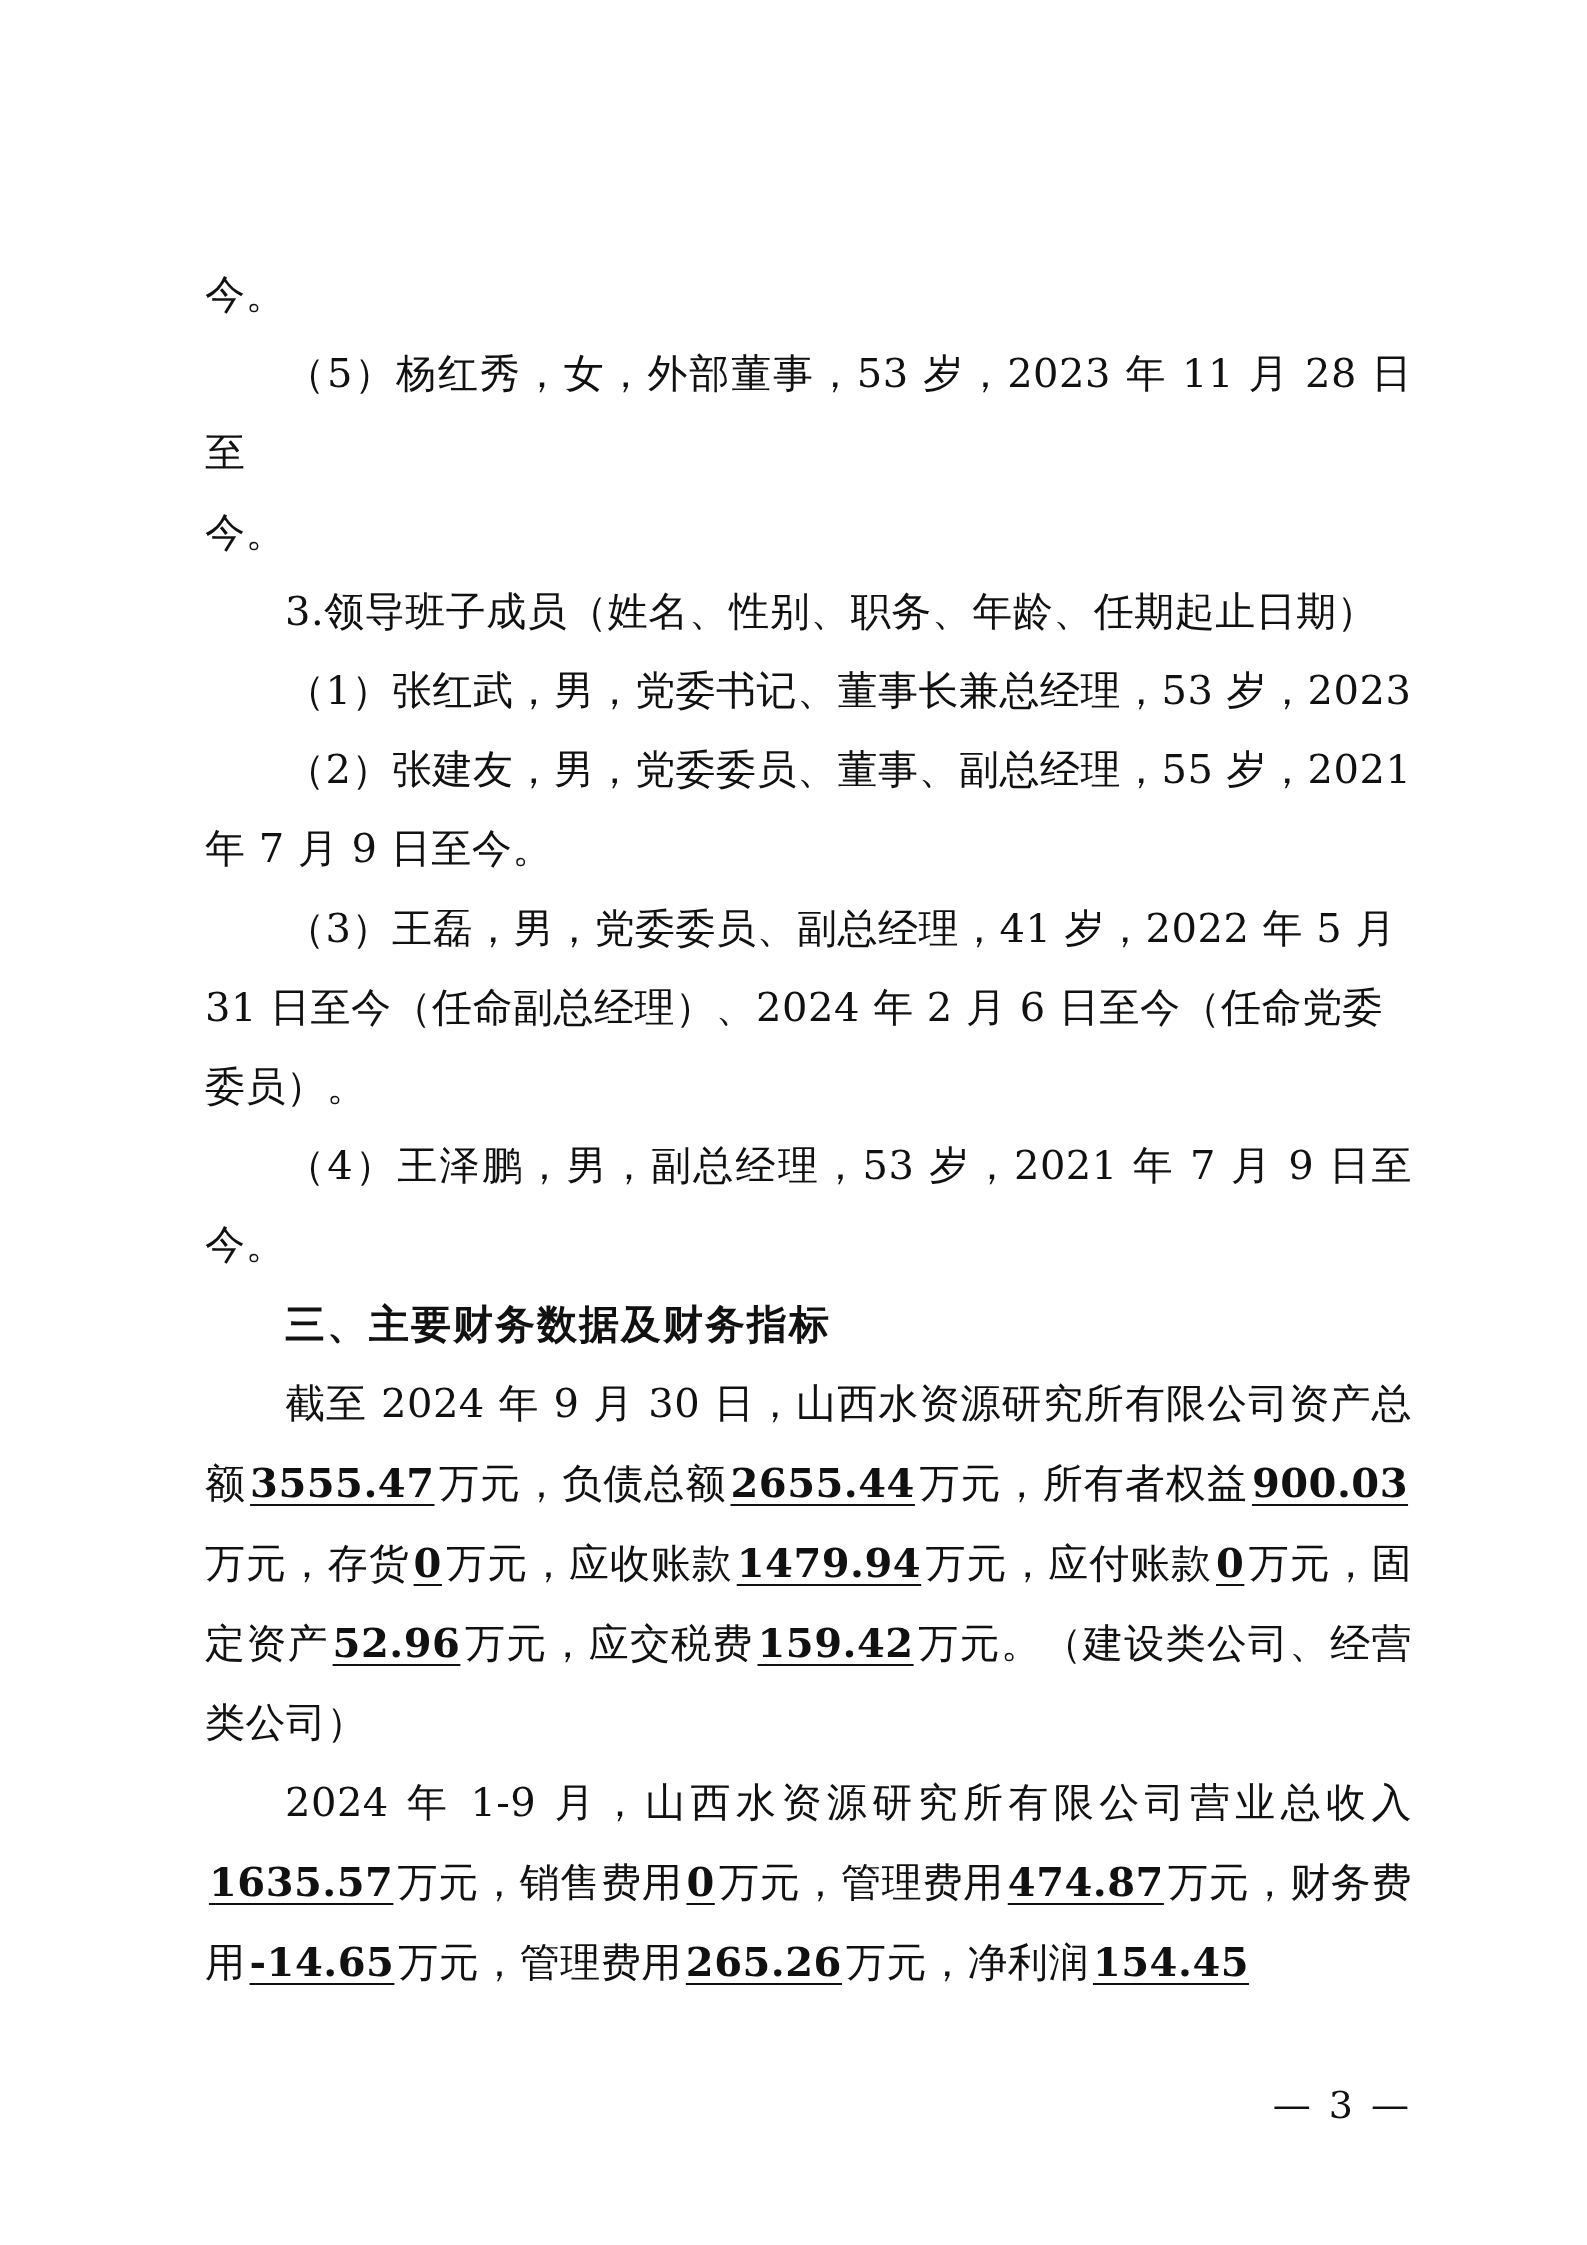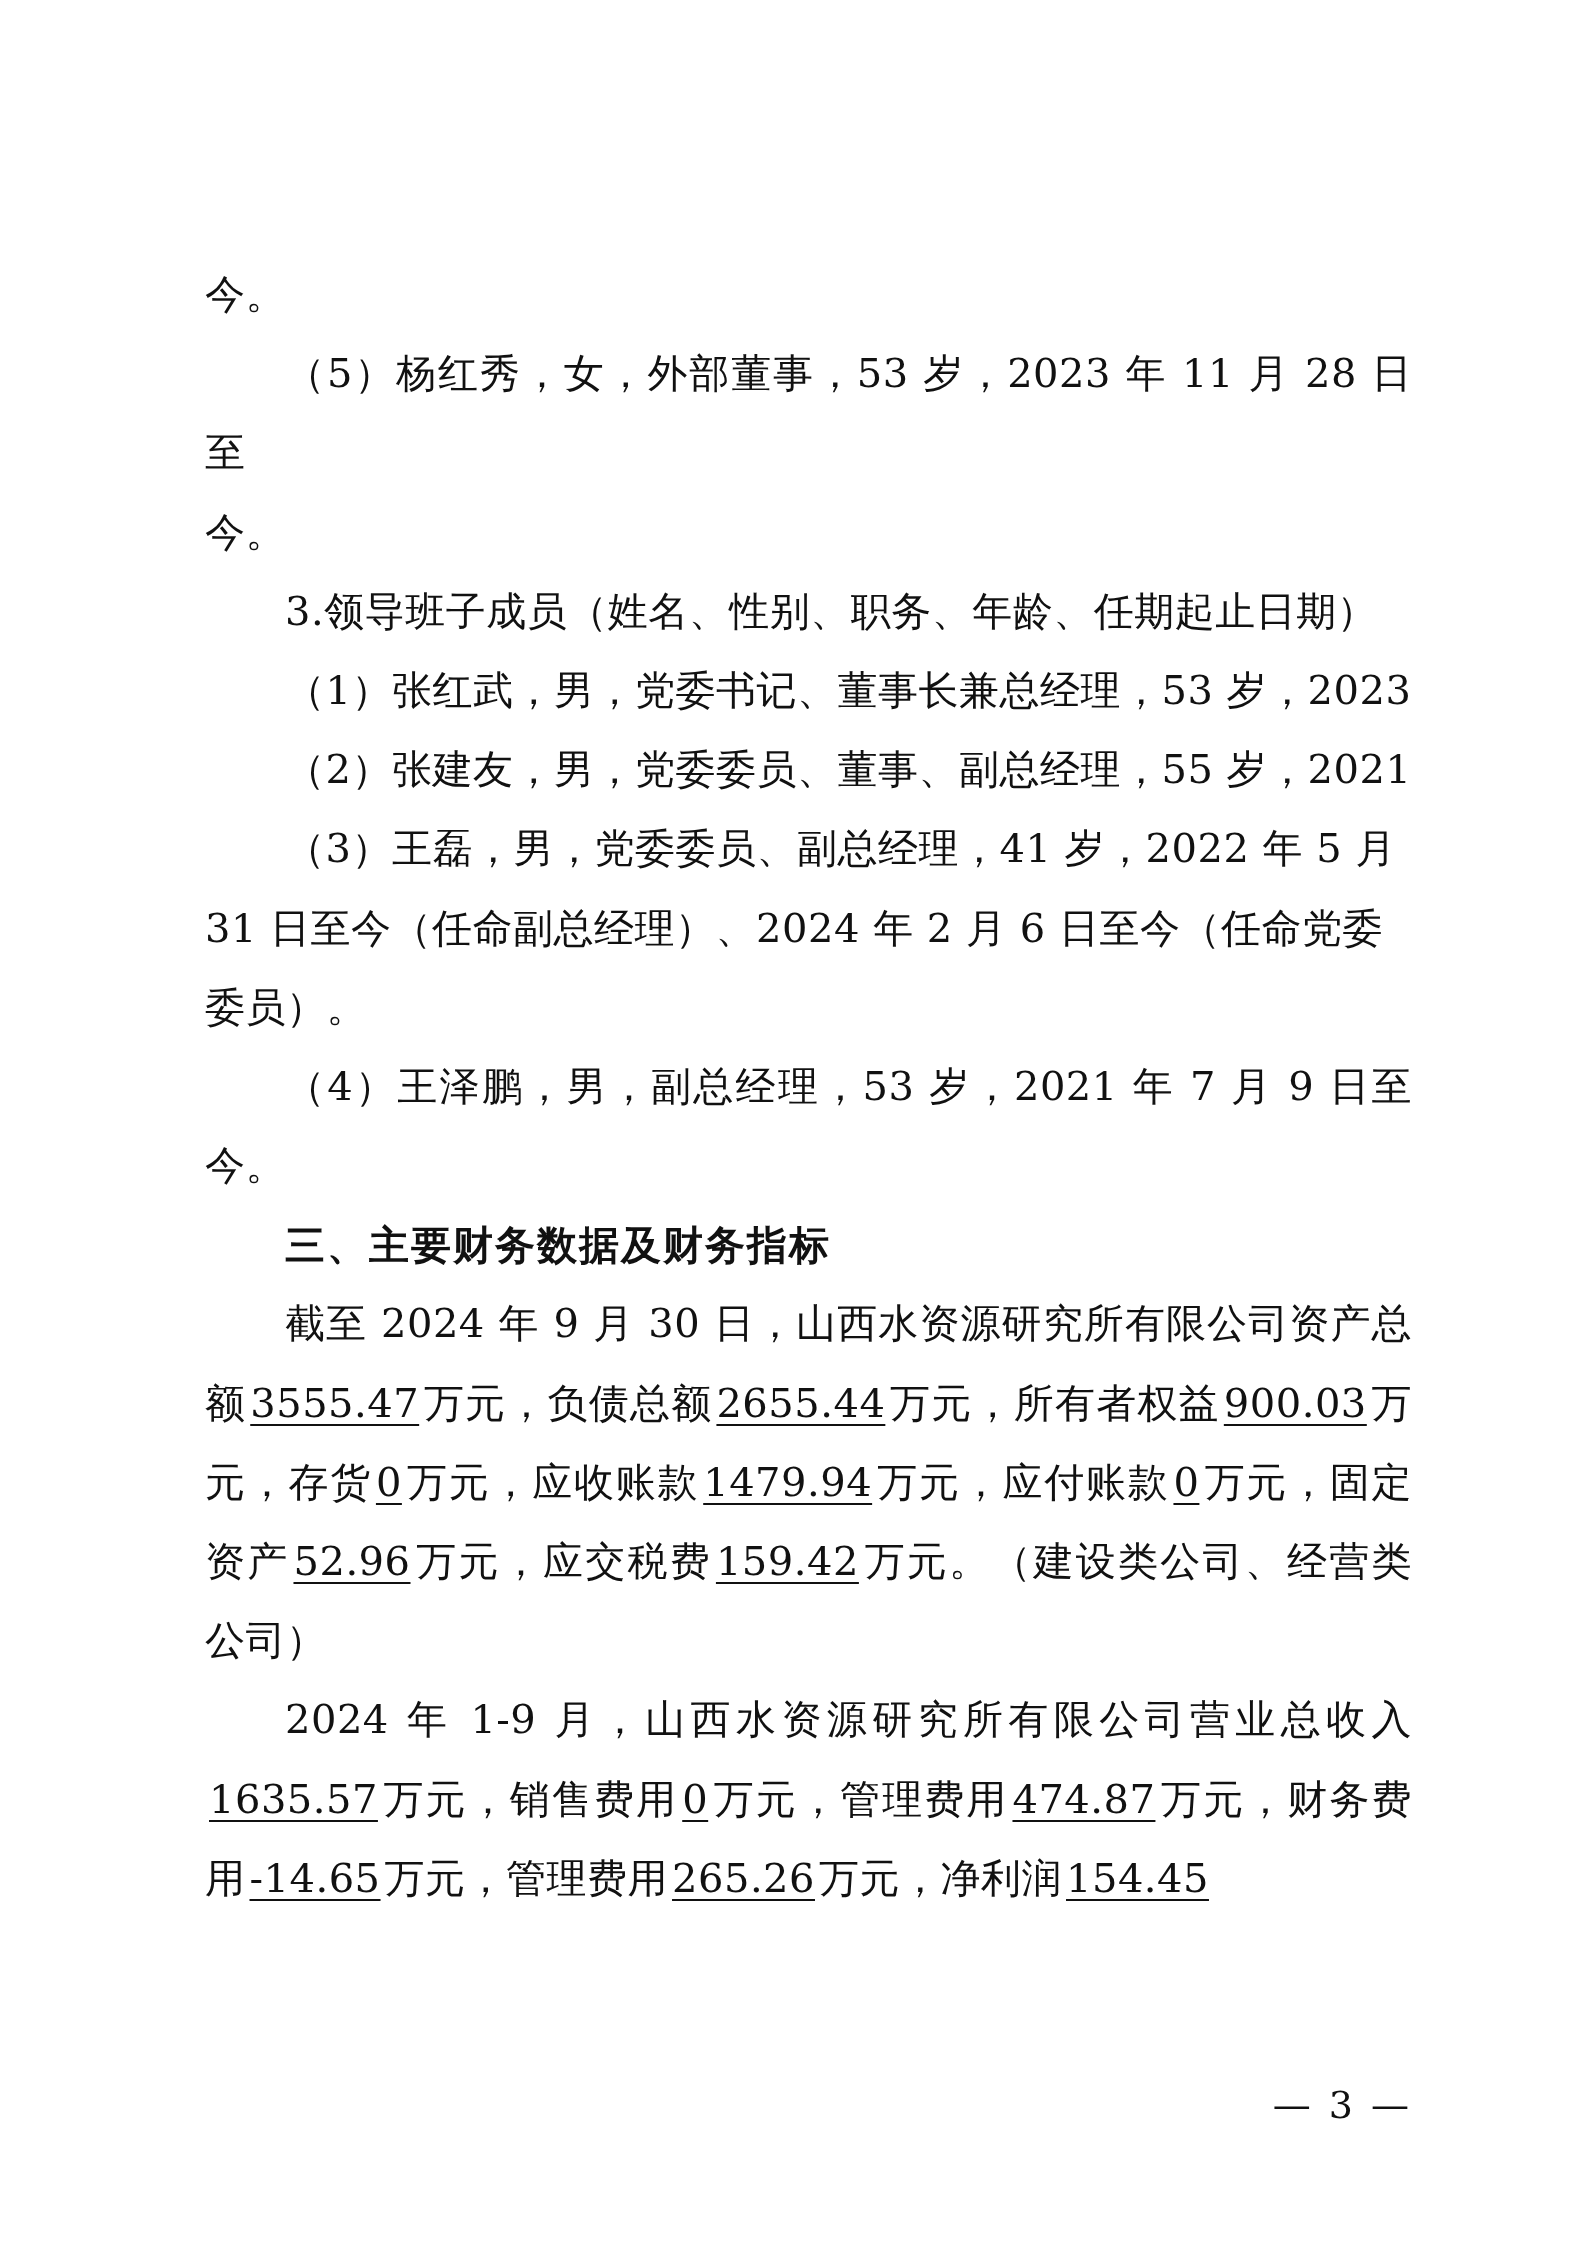--- a/index.html
+++ b/index.html
@@ -42,20 +42,21 @@
   .heading {
     font-weight: bold;
     letter-spacing: 2px;
   }
   .ul {
     text-decoration: underline;
     text-underline-offset: 7px;
     text-decoration-thickness: 2px;
     font-family: "DejaVu Serif", "Liberation Serif", serif;
     padding: 0 4px;
+    font-weight: bold;
   }
   .num {
     font-family: "DejaVu Serif", "Liberation Serif", serif;
   }
   .page-number {
     position: absolute;
     left: 0;
     right: 175px;
     bottom: 118px;
     text-align: right;
@@ -70,20 +71,21 @@
 
 <div class="page">
   <div class="doc-body">
 
     <p class="para">今。</p>
     <p class="para indent">（5）杨红秀，女，外部董事，53 岁，2023 年 11 月 28 日至</p>
     <p class="para">今。</p>
     <p class="para indent">3.领导班子成员（姓名、性别、职务、年龄、任期起止日期）</p>
     <p class="para indent">（1）张红武，男，党委书记、董事长兼总经理，53 岁，2023</p>
     <p class="para indent">（2）张建友，男，党委委员、董事、副总经理，55 岁，2021</p>
+    <p class="para">年 7 月 9 日至今。</p>
     <p class="para indent">（3）王磊，男，党委委员、副总经理，41 岁，2022 年 5 月</p>
     <p class="para">31 日至今（任命副总经理）、2024 年 2 月 6 日至今（任命党委</p>
     <p class="para">委员）。</p>
     <p class="para indent">（4）王泽鹏，男，副总经理，53 岁，2021 年 7 月 9 日至今。</p>
 
     <p class="para indent heading">三、主要财务数据及财务指标</p>
 
     <p class="para indent">
       <span>截至 2024 年 9 月 30 日，山西水资源研究所有限公司资产总</span><span id="fin1"><span>额</span><span class="ul num">3555.47</span><span>万元，负债总额</span><span class="ul num">2655.44</span><span>万元，所有者权益</span><span class="ul num">900.03</span><span>万元，存货</span><span class="ul num">0</span><span>万元，应收账款</span><span class="ul num">1479.94</span><span>万元，应付账款</span><span class="ul num">0</span><span>万元，固定资产</span><span class="ul num">52.96</span><span>万元，应交税费</span><span class="ul num">159.42</span><span>万元。（建设类公司、经营类公司）</span></span>
     </p>

